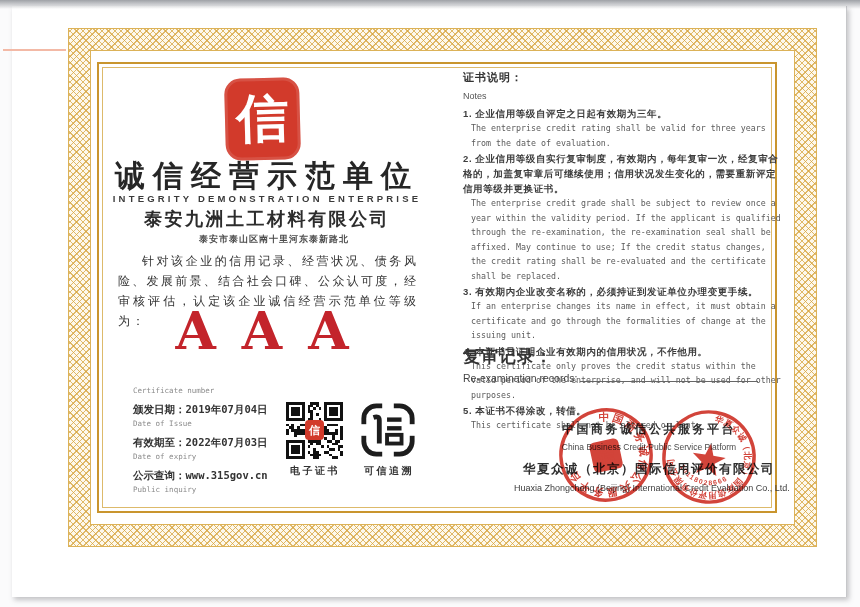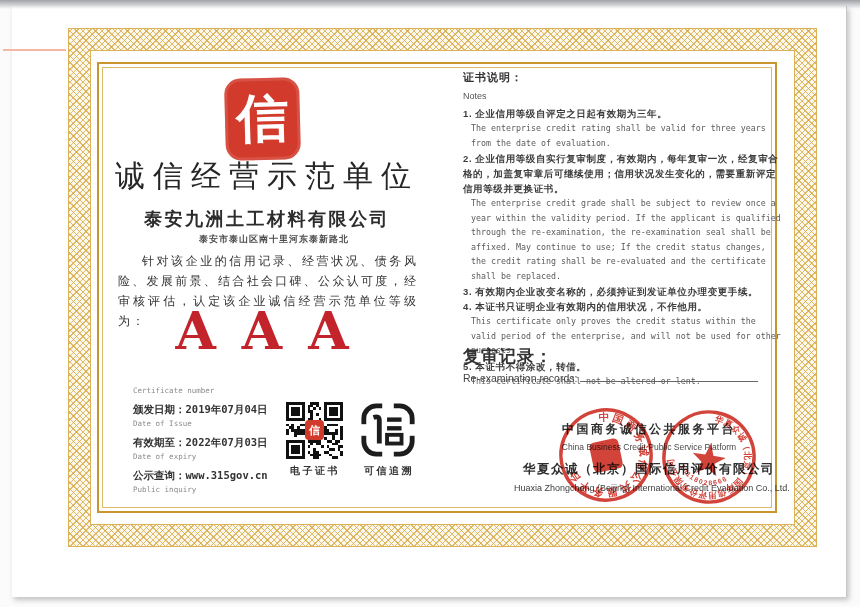--- a/index.html
+++ b/index.html
@@ -25,21 +25,21 @@
   .gband-inner { position:absolute; left:21px; top:21px; right:21px; bottom:21px;
                  background:#ffffff; border:1px solid #dcb258; }
   .frame { left:97px; top:62px; width:680px; height:451px;
            border:2px solid #c9952e; outline:1px solid #ddba6b; outline-offset:-6px; }
 
   
   .seal { left:225px; top:78px; width:75px; height:82px; background:#d23a2b; border-radius:16px;
           display:flex; align-items:center; justify-content:center; transform:rotate(-1.5deg);
           box-shadow:inset 0 0 0 3px rgba(255,255,255,.12); }
   .seal span { color:#fff; font-size:52px; font-weight:bold; font-family:"DejaVu Serif", serif; }
-  .title-cn { left:100px; top:156px; width:334px; text-align:center; font-size:30px; font-weight:normal;
+  .title-cn { left:100px; top:156px; width:334px; text-align:center; font-size:30px; font-weight:bold;
               letter-spacing:8px; color:#262626; white-space:nowrap; }
   .title-en { left:100px; top:193px; width:334px; text-align:center; font-size:9.5px; font-weight:bold;
               letter-spacing:3.2px; color:#3a3a3a; white-space:nowrap; }
   .company  { left:100px; top:207px; width:334px; text-align:center; font-size:18px; font-weight:bold;
               letter-spacing:2.5px; color:#2c2c2c; white-space:nowrap; }
   .address  { left:100px; top:233px; width:334px; text-align:center; font-size:9px; font-weight:bold;
               letter-spacing:1px; color:#4c4c4c;padding-left:14px; }
   .statement { left:118px; top:251px; width:300px; font-size:12px; line-height:20px; color:#333;
                letter-spacing:2.1px; text-align:justify; text-indent:2em; font-weight:500; }
   .grade { left:100px; top:300px; width:334px; text-align:center; padding-left:16px;
@@ -95,20 +95,21 @@
 
   <div class="abs gband">
     <div class="gband-inner"></div>
   </div>
   <div class="abs frame"></div>
 
   <div class="abs seal">
     <span>信</span>
   </div>
   <div class="abs title-cn">诚信经营示范单位</div>
+  <div class="abs title-en">INTEGRITY DEMONSTRATION ENTERPRISE</div>
   <div class="abs company">泰安九洲土工材料有限公司</div>
   <div class="abs address">泰安市泰山区南十里河东泰新路北</div>
   <div class="abs statement">针对该企业的信用记录、经营状况、债务风险、发展前景、结合社会口碑、公众认可度，经审核评估，认定该企业诚信经营示范单位等级为：</div>
   <div class="abs grade">AAA</div>
 
   <div class="abs fields">
     <div class="field">
       <div class="line2">Certificate number</div>
     </div>
     <div class="field">
@@ -279,20 +280,21 @@
   <div class="abs qr-label l2">可信追溯</div>
 
   <div class="abs notes">
     <div class="hdr-cn">证书说明：</div>
     <div class="hdr-en">Notes</div>
     <p class="cn">1. 企业信用等级自评定之日起有效期为三年。</p>
     <p class="en">The enterprise credit rating shall be valid for three years from the date of evaluation.</p>
     <p class="cn">2. 企业信用等级自实行复审制度，有效期内，每年复审一次，经复审合格的，加盖复审章后可继续使用；信用状况发生变化的，需要重新评定信用等级并更换证书。</p>
     <p class="en">The enterprise credit grade shall be subject to review once a year within the validity period. If the applicant is qualified through the re-examination, the re-examination seal shall be affixed. May continue to use; If the credit status changes, the credit rating shall be re-evaluated and the certificate shall be replaced.</p>
     <p class="cn">3. 有效期内企业改变名称的，必须持证到发证单位办理变更手续。</p>
+    <p class="en">If an enterprise changes its name in effect, it must obtain a certificate and go through the formalities of change at the issuing unit.</p>
     <p class="cn">4. 本证书只证明企业有效期内的信用状况，不作他用。</p>
     <p class="en">This certificate only proves the credit status within the valid period of the enterprise, and will not be used for other purposes.</p>
     <p class="cn">5. 本证书不得涂改，转借。</p>
     <p class="en">This certificate shall not be altered or lent.</p>
   </div>
 
   <div class="abs review">
     <div class="cn">复审记录：</div>
     <div class="en">
       <span>Re-examination records:</span>

